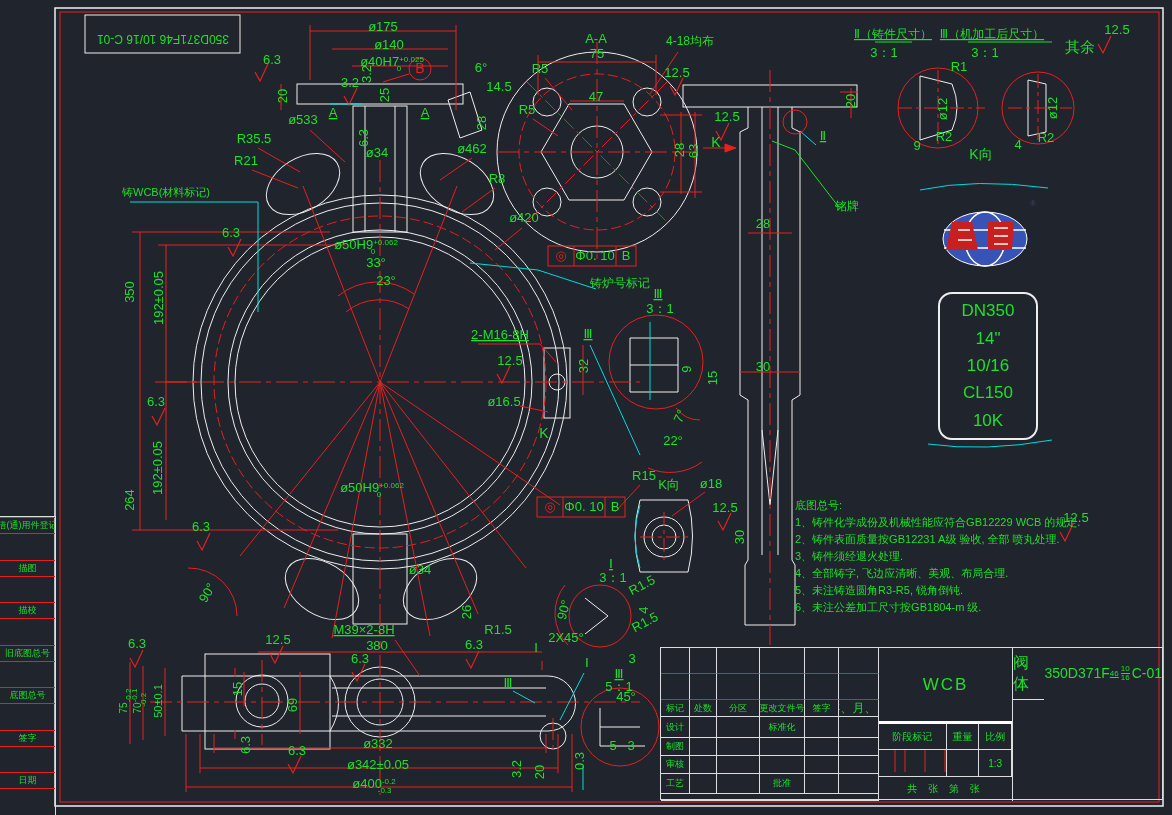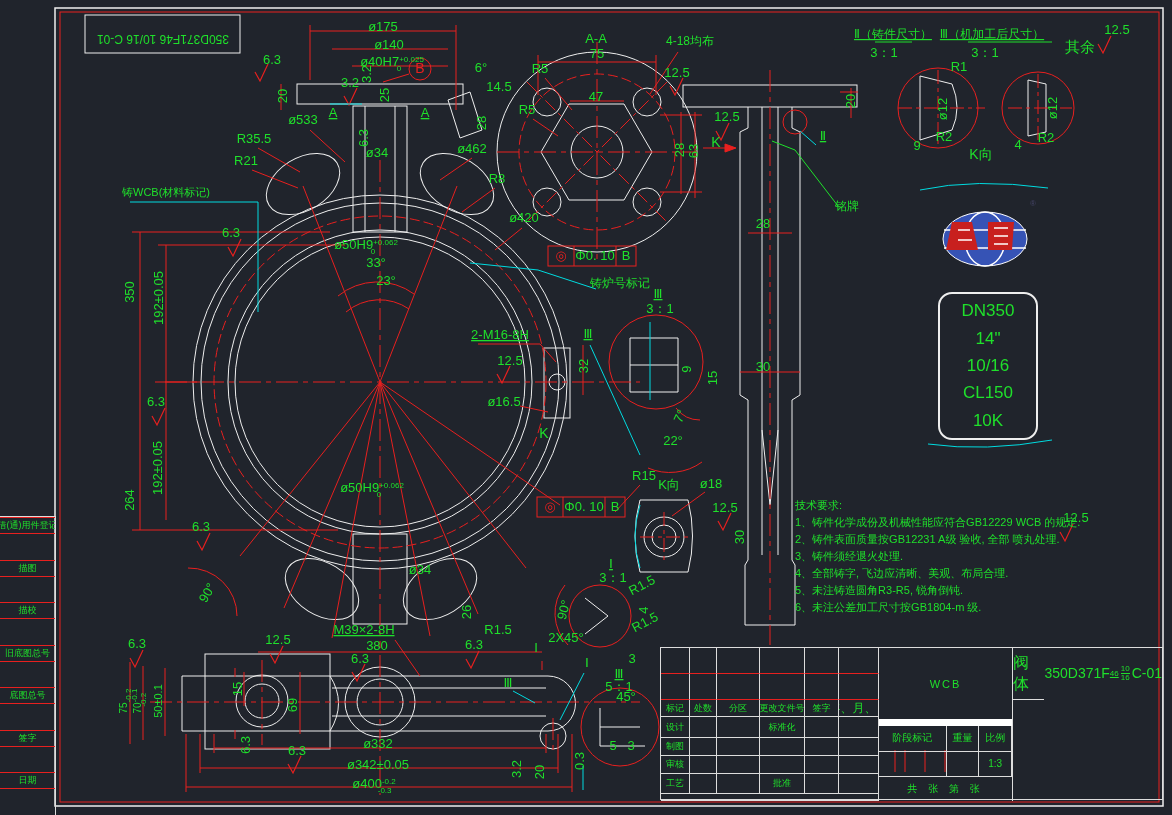--- a/index.html
+++ b/index.html
@@ -22,22 +22,22 @@
   .spec-line{font-size:17px;}
   
   #tblock{left:660px;top:647px;width:503px;height:153px;border:1px solid #ddd;display:flex;font-size:10px;}
   #rev-grid{width:218px;height:153px;display:grid;
             grid-template-columns:29px 27px 43px 45px 34px 40px;
             grid-template-rows:26px 26px 17px 21px 18px 18px 20px 7px;}
   .tcell{box-sizing:border-box;border-right:1px solid #ddd;border-bottom:1px solid #ddd;
          display:flex;align-items:center;justify-content:center;overflow:hidden;white-space:nowrap;}
   .tcell.redb{border-bottom:1px solid #e8201f;}
   #mat-col{width:135px;height:153px;border-right:1px solid #ddd;box-sizing:border-box;display:flex;flex-direction:column;}
-  #mat-name{height:75px;border-bottom:7px solid #ffffff;display:flex;align-items:center;justify-content:center;
-            font-size:11px;letter-spacing:2px;}
+  #mat-name{height:75px;border-bottom:3px solid #ffffff;display:flex;align-items:center;justify-content:center;
+            font-size:17px;letter-spacing:2px;}
   .mrow{height:26px;border-bottom:1px solid #ddd;display:flex;}
   .mcell{box-sizing:border-box;border-right:1px solid #ddd;flex:1;display:flex;align-items:center;justify-content:center;}
   #sheet-note{height:25px;display:flex;align-items:center;justify-content:center;letter-spacing:4px;}
   #name-col{width:150px;height:153px;display:flex;flex-direction:row;}
   #proj-cell{height:50px;border-bottom:1px solid #ddd;}
   #part-name{height:51px;border-bottom:1px solid #ddd;display:flex;align-items:center;justify-content:center;
              font-size:16px;letter-spacing:10px;}
   #dwg-no{height:50px;display:flex;align-items:center;justify-content:center;font-size:14px;white-space:nowrap;}
   .frac{display:inline-flex;flex-direction:column;font-size:8px;line-height:8px;text-align:center;margin:0 2px;vertical-align:middle;}
   .subs{font-size:8px;vertical-align:sub;text-decoration:underline;}
@@ -383,21 +383,21 @@
       <div class="sgap"></div>
       <div class="srow">底图总号</div>
       <div class="sgap"></div>
       <div class="srow">签字</div>
       <div class="sgap"></div>
       <div class="srow">日期</div>
       <div class="sgap"></div>
     </div>
 
 <div class="ov" id="tech">
-  <div>技术要求:</div>
+  <div>底图总号:</div>
   <div id="tech-items">
         <div class="t-item">1、铸件化学成份及机械性能应符合GB12229 WCB 的规定.</div>
         <div class="t-item">2、铸件表面质量按GB12231 A级 验收, 全部 喷丸处理.</div>
         <div class="t-item">3、铸件须经退火处理.</div>
         <div class="t-item">4、全部铸字, 飞边应清晰、美观、布局合理.</div>
         <div class="t-item">5、未注铸造圆角R3-R5, 锐角倒钝.</div>
         <div class="t-item">6、未注公差加工尺寸按GB1804-m 级.</div>
       </div>
 </div>
 

